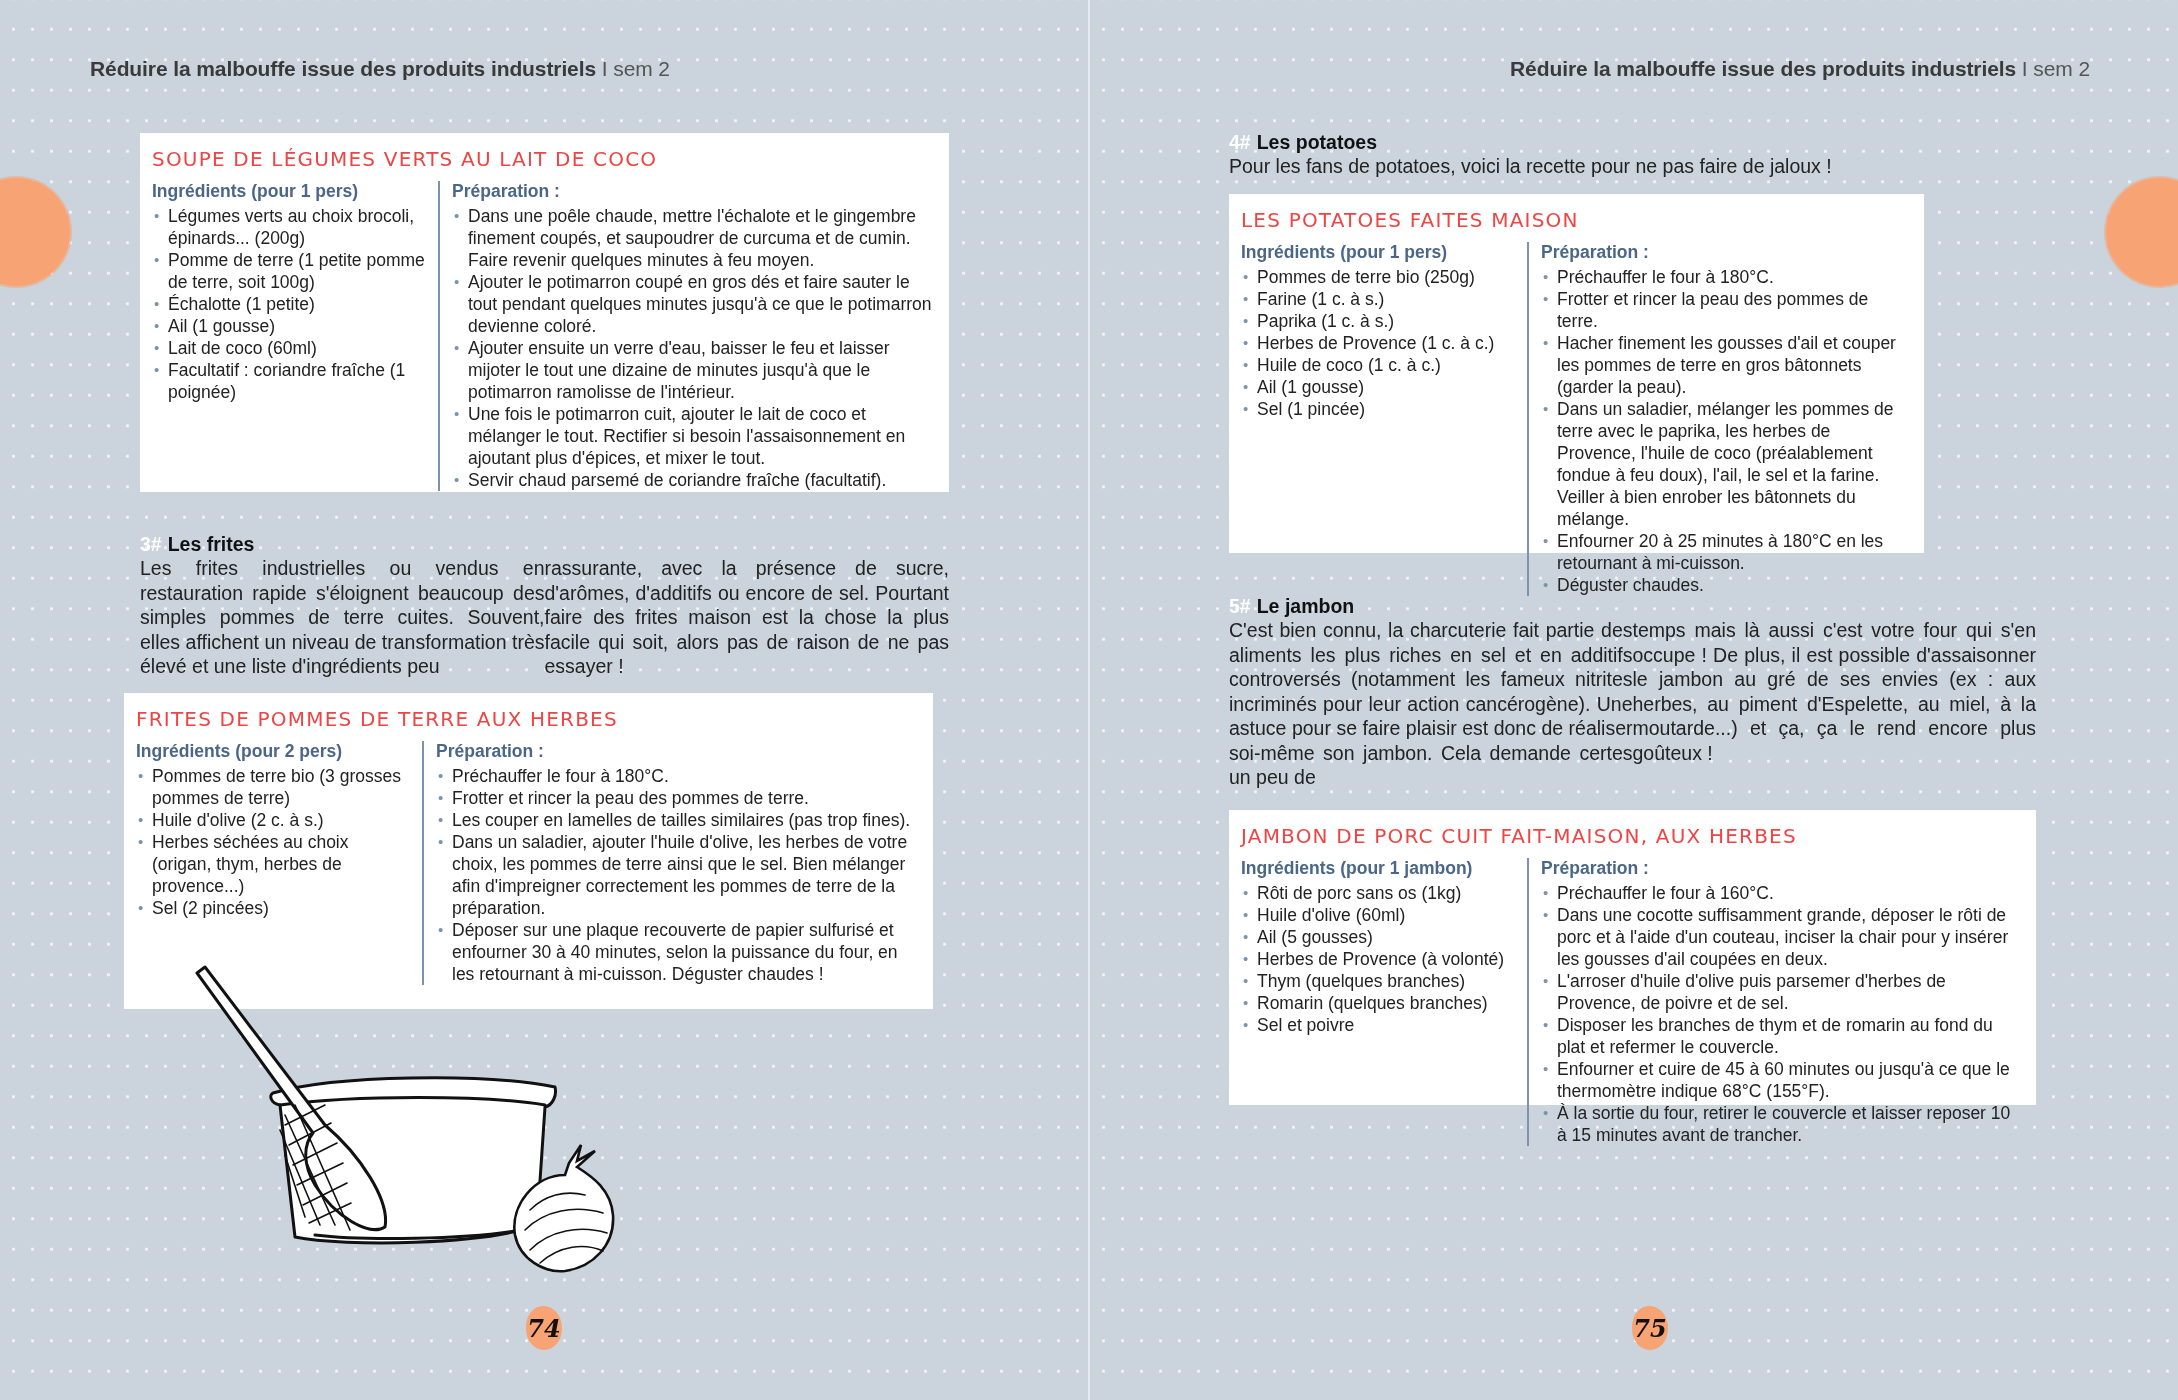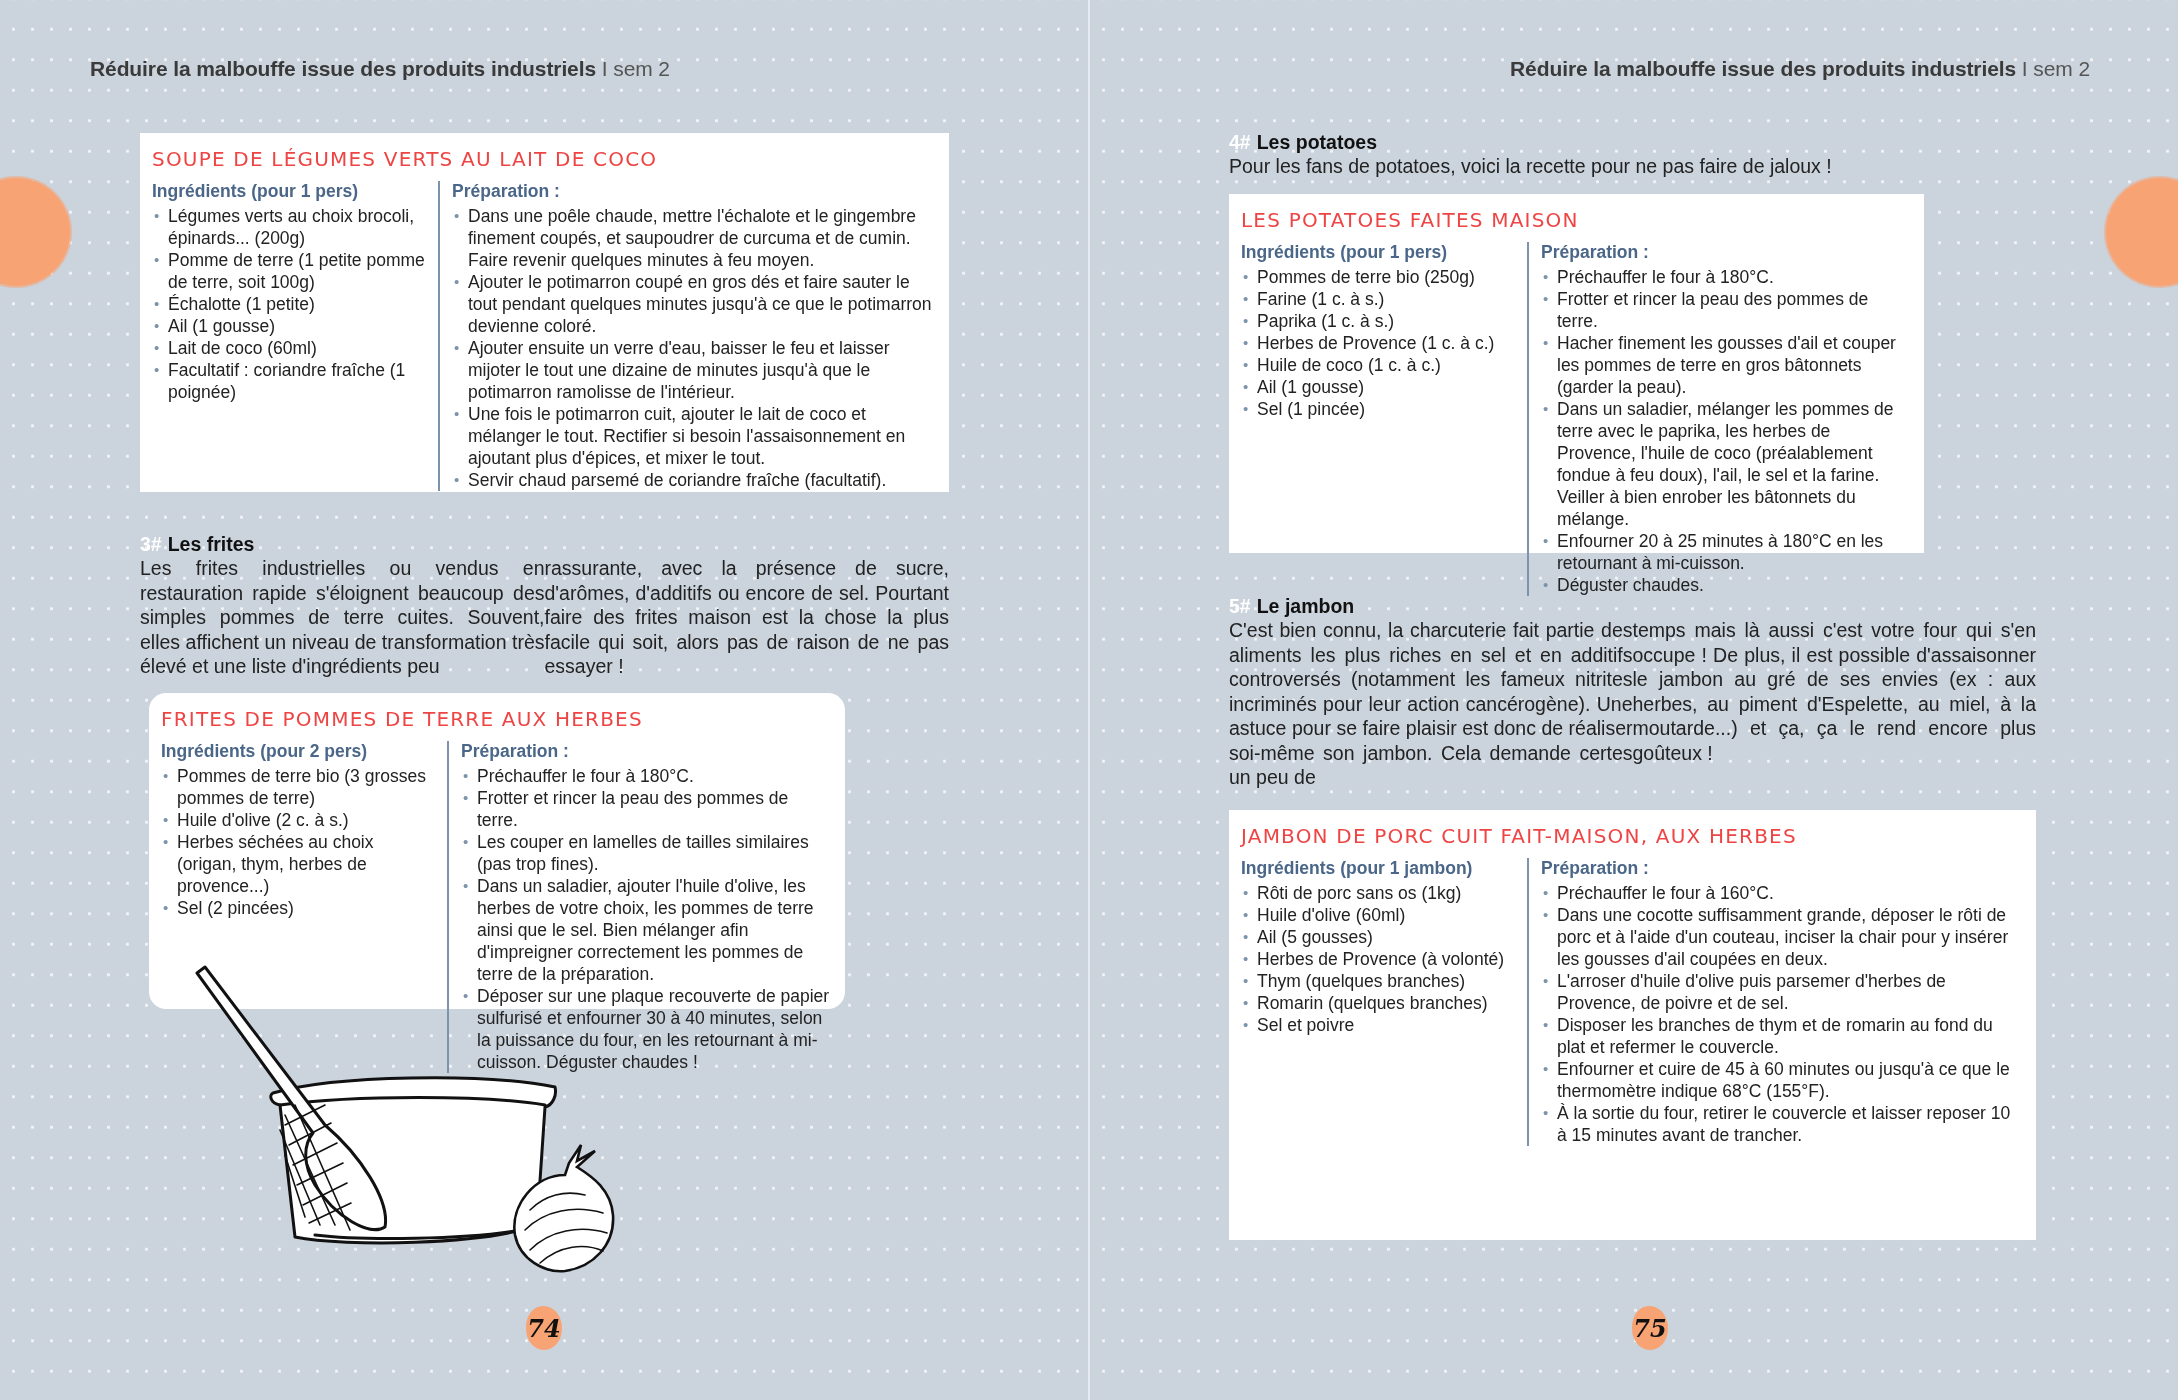--- a/index.html
+++ b/index.html
@@ -122,21 +122,21 @@
     <div class="section" style="left:140px; top:532px; width:809px;">
       <div class="section-head">
         <span class="num">3#</span><span>Les frites</span>
       </div>
       <div class="section-body">
         <p>Les frites industrielles ou vendus en restauration rapide s'éloignent beaucoup des simples pommes de terre cuites. Souvent, elles affichent un niveau de transformation très élevé et une liste d'ingrédients peu</p>
         <p>rassurante, avec la présence de sucre, d'arômes, d'additifs ou encore de sel. Pourtant faire des frites maison est la chose la plus facile qui soit, alors pas de raison de ne pas essayer !</p>
       </div>
     </div>
 
-    <div class="recipe" style="left:149px; top:693px; width:696px; height:316px;border-radius:17px;">
+    <div class="recipe" style="left:124px; top:693px; width:809px; height:316px;">
       <div class="recipe-title">Frites de pommes de terre aux herbes</div>
       <div class="recipe-cols">
         <div class="col-ing" style="width:286px;">
           <div class="col-head">Ingrédients (pour 2 pers)</div>
           <ul class="items">
               <li>Pommes de terre bio (3 grosses pommes de terre)</li>
               <li>Huile d'olive (2 c. à s.)</li>
               <li>Herbes séchées au choix (origan, thym, herbes de provence...)</li>
               <li>Sel (2 pincées)</li>
             </ul>
@@ -225,21 +225,21 @@
     <div class="section" style="left:139px; top:594px; width:807px;">
       <div class="section-head">
         <span class="num">5#</span><span>Le jambon</span>
       </div>
       <div class="section-body">
         <p>C'est bien connu, la charcuterie fait partie des aliments les plus riches en sel et en additifs controversés (notamment les fameux nitrites incriminés pour leur action cancérogène). Une astuce pour se faire plaisir est donc de réaliser soi-même son jambon. Cela demande certes un peu de</p>
         <p style="text-align:justify;">temps mais là aussi c'est votre four qui s'en occupe ! De plus, il est possible d'assaisonner le jambon au gré de ses envies (ex : aux herbes, au piment d'Espelette, au miel, à la moutarde...) et ça, ça le rend encore plus goûteux !</p>
       </div>
     </div>
 
-    <div class="recipe" style="left:139px; top:810px; width:807px; height:430px;">
+    <div class="recipe" style="left:139px; top:810px; width:807px; height:295px;">
       <div class="recipe-title">Jambon de porc cuit fait-maison, aux herbes</div>
       <div class="recipe-cols">
         <div class="col-ing" style="width:286px;">
           <div class="col-head">Ingrédients (pour 1 jambon)</div>
           <ul class="items">
               <li>Rôti de porc sans os (1kg)</li>
               <li>Huile d'olive (60ml)</li>
               <li>Ail (5 gousses)</li>
               <li>Herbes de Provence (à volonté)</li>
               <li>Thym (quelques branches)</li>

